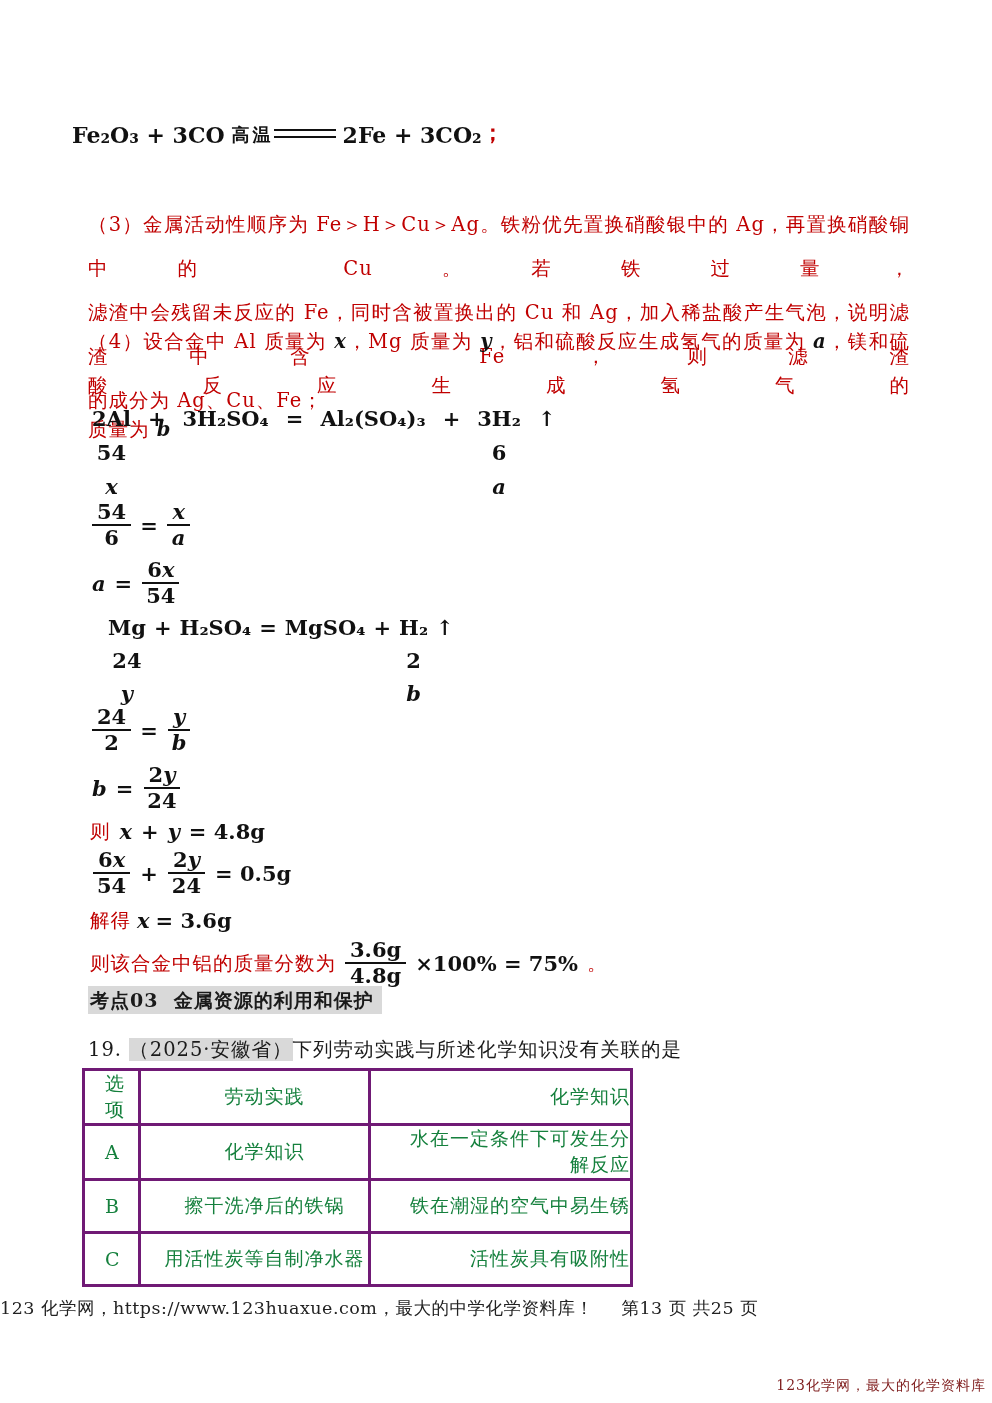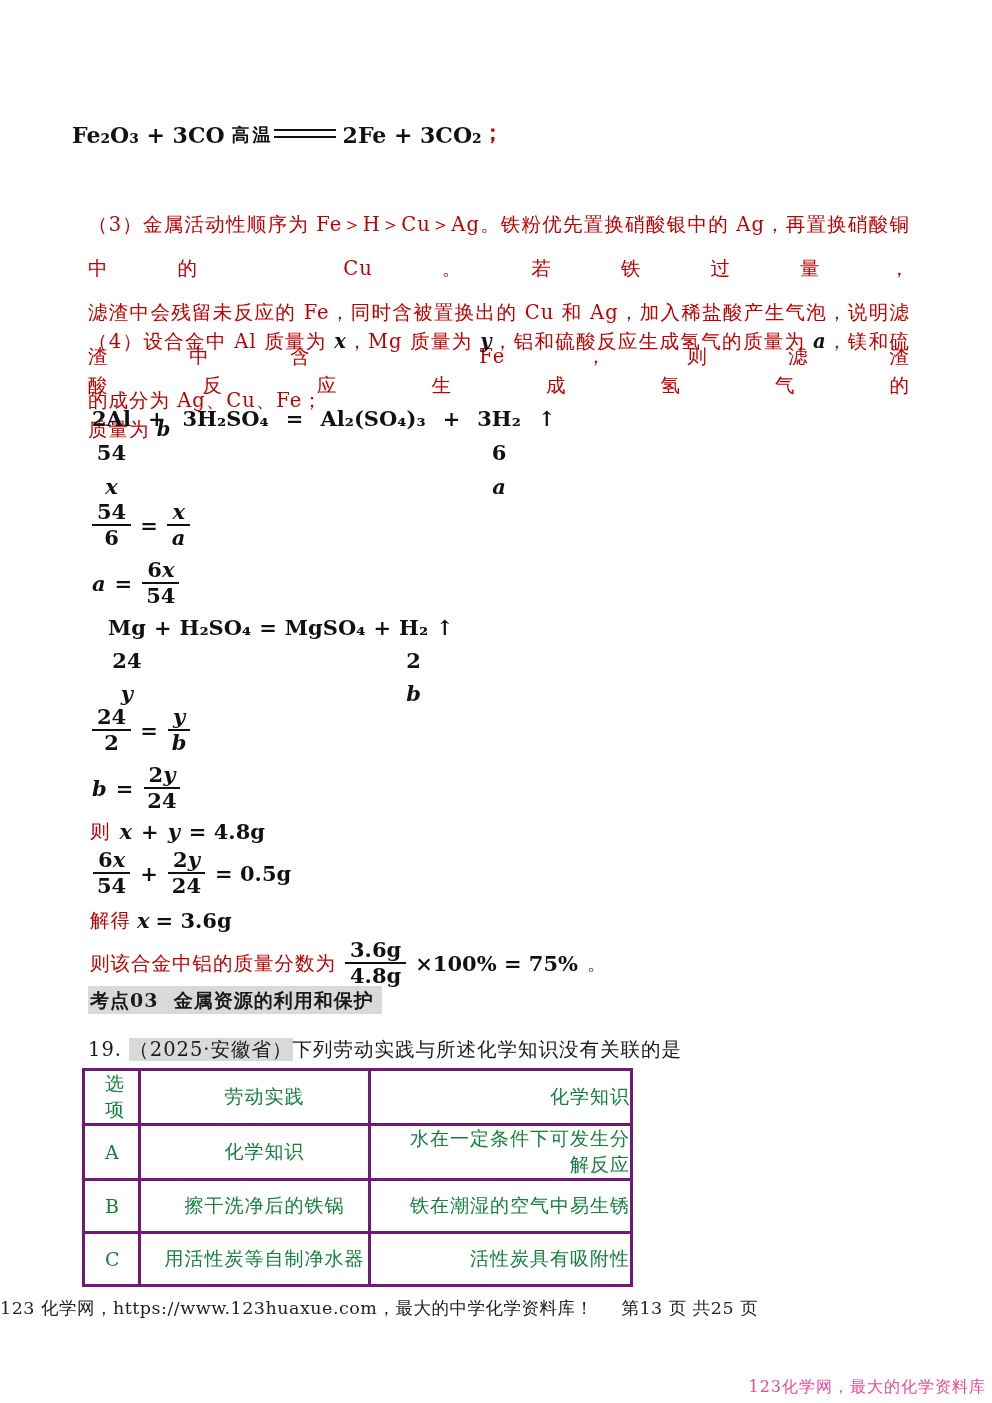--- a/index.html
+++ b/index.html
@@ -42,21 +42,21 @@
   
   table.opts { border-collapse:collapse; }
   table.opts td { border:3px solid #701a75; font-size:19px; letter-spacing:1px;
                   vertical-align:middle; padding-left:20px; color:#15803d; }
   td.col-opt { width:56px; } td.col-act { width:230px;text-align:center; } td.col-know { width:262px;text-align:right; }
   tr.hrow td { height:50px; } tr.drow td { height:53px; }
 
   .footer { position:absolute; top:1296px; left:0; width:100%; text-align:left;
             font-size:17.5px; color:#222; letter-spacing:0.5px; }
   .footer .pgap { display:inline-block; width:28px; }
-  .watermark { position:absolute; top:1377px; right:6px; font-size:16px; color:#ec4899; letter-spacing:1px; }
+  .watermark { position:absolute; top:1377px; right:6px; font-size:14px; color:#7f1d1d; letter-spacing:1px; }
 </style>
 </head>
 <body>
 
 <div class="page">
 
   <div class="abs eq-line" style="top:118px; left:72px;">
     <span>Fe₂O₃ + 3CO</span>
     <span class="cond-stack">
       <span class="cond-label">高温</span>

